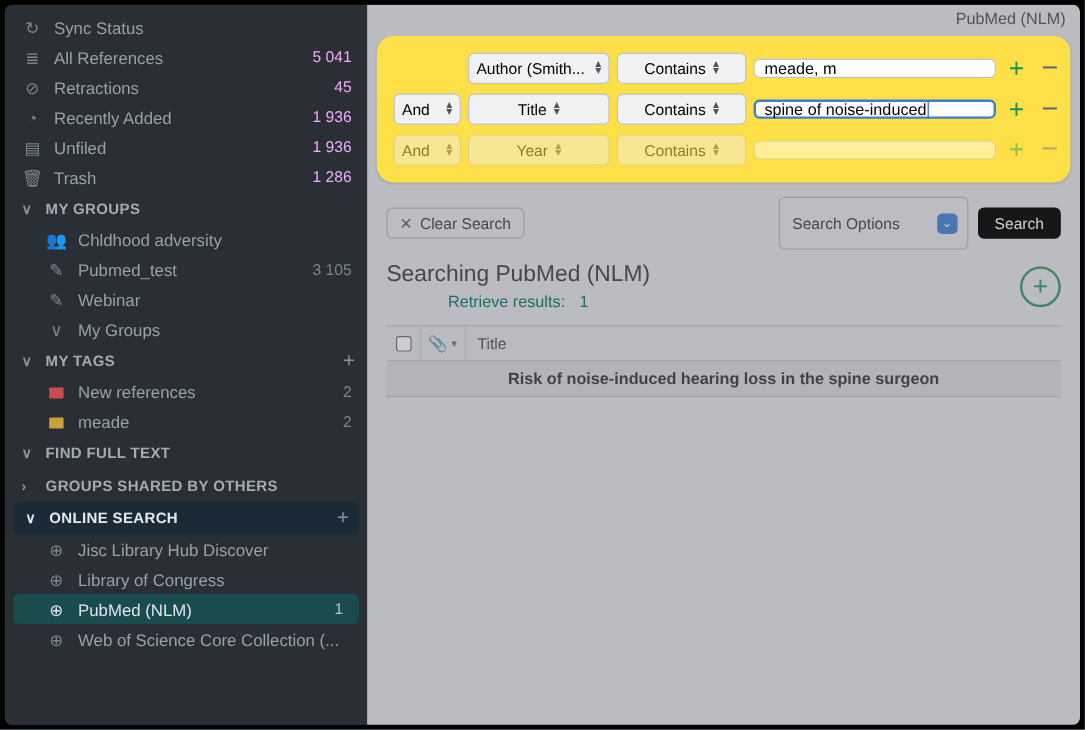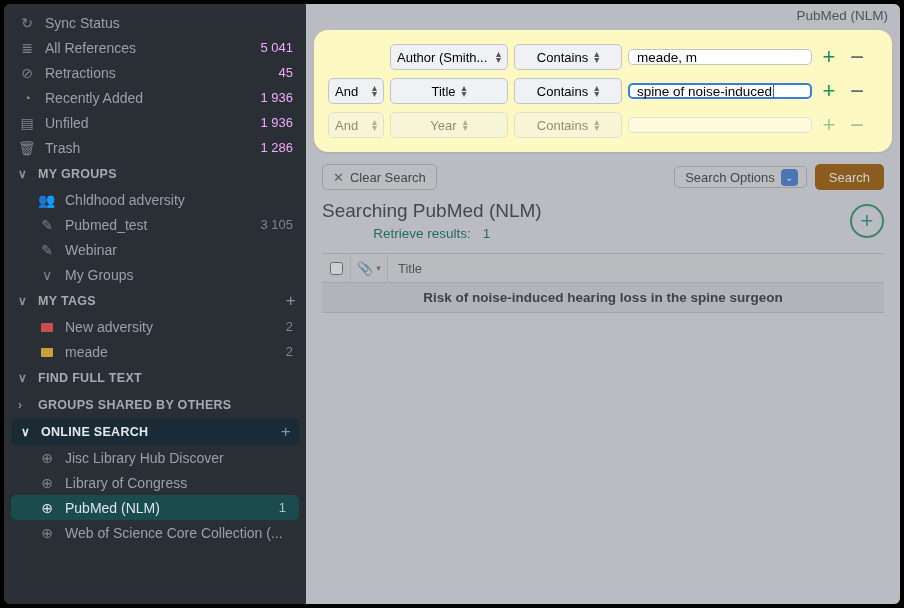--- a/index.html
+++ b/index.html
@@ -22,38 +22,38 @@
     .sb-sub.selected .icn { color: #dfe4ea; }
     .sb-sub.selected .cnt { color: #b3c0c2; }
     .sb-head.selected-head { background: #1a2b36; border-radius: 5px; margin: 0 7px; padding: 0 8px 0 10px; color: #e4e9ee; }
     .sb-head.selected-head .chev { color: #e4e9ee; }
     .tag-red { display:inline-block;width:12px;height:9px;background:#c94d4d;border-radius:1px;margin:0 3px;}
     .tag-yel { display:inline-block;width:12px;height:9px;background:#c9a03a;border-radius:1px;margin:0 3px;}
 
     .main { flex: 1; background: #e5e7ea; display: flex; flex-direction: column; position: relative; }
     .dim-overlay { position: absolute; inset: 0; background: rgba(80,80,85,0.28); z-index: 5; pointer-events: none; }
     .topbar { height: 22px; display: flex; align-items: center; justify-content: flex-end; padding: 0 12px; color: #555; font-size: 13.5px; }
-    .search-panel { margin: 4px 8px 0 8px; background: #fef9c3; border-radius: 14px; padding: 10px 24px 10px 14px; position: relative; z-index: 10; box-shadow: 0 1px 2px rgba(0,0,0,0.1); }
+    .search-panel { margin: 4px 8px 0 8px; background: #fde047; border-radius: 14px; padding: 10px 6px 10px 14px; position: relative; z-index: 10; box-shadow: 0 1px 2px rgba(0,0,0,0.1); }
     .srow { display: flex; align-items: center; gap: 6px; height: 34px; }
     .sel { height: 26px; border: 1px solid #c0c3c8; border-radius: 5px; background: #f0f1f3; font-size: 13px; padding: 0 6px; display: flex; align-items: center; justify-content: space-between; position: relative; }
     .sel .up-down { font-size: 10px; line-height: 6px; color: #555; margin-left: 6px; display: flex; flex-direction: column; }
     .txt { height: 16px; border: 1px solid #c0c3c8; border-radius: 5px; background: #fff; font-size: 13.5px; padding: 0 8px; display: flex; align-items: center; flex: 1; min-width: 0; }
     .txt.focus { border: 2px solid #3b7ed6; padding: 0 7px; }
     .txt .cursor { display:inline-block;width:1px;height:15px;background:#2d6bc4;margin-left:1px;vertical-align:middle;}
     .addrow { width: 22px; text-align: center; color: #1b8f5a; font-size: 22px; font-weight: 400; line-height: 22px; cursor: pointer; }
     .remrow { width: 22px; text-align: center; color: #5e6a70; font-size: 24px; font-weight: 400; line-height: 20px; cursor: pointer; }
     .srow.dimmed { opacity: 0.45; }
     .below-panel { padding: 6px 16px; position: relative; z-index: 3; }
     .actions { display: flex; align-items: center; justify-content: space-between; margin: 6px 0 10px 0; }
     .clear-btn { height: 26px; border: 1px solid #b8bcc2; border-radius: 5px; background: #e6e8eb; font-size: 13px; padding: 0 10px; display: flex; align-items: center; color: #444; }
     .clear-btn .x { margin-right: 6px; font-size: 13px; color: #666; }
     .right-actions { display: flex; align-items: center; gap: 8px; }
-    .opt-btn { height: 22px; border: 1px solid #b8bcc2; border-radius: 5px; background: #e6e8eb; font-size: 13px; padding: 0 8px 0 10px; display: flex; align-items: center; color: #444; }
+    .opt-btn { height: 44px; border: 1px solid #b8bcc2; border-radius: 5px; background: #e6e8eb; font-size: 13px; padding: 0 8px 0 10px; display: flex; align-items: center; color: #444; gap: 25px; }
     .opt-chip { width: 17px; height: 17px; border-radius: 4px; background: #4a86d9; display: inline-flex; align-items: center; justify-content: center; margin-left: 6px; color:#fff; font-size:10px;}
-    .search-btn { height: 26px; border: none; border-radius: 5px; background: #a16207; font-size: 13px; padding: 0 14px; display: flex; align-items: center; color: #fff; }
+    .search-btn { height: 26px; border: none; border-radius: 5px; background: #000000; font-size: 13px; padding: 0 14px; display: flex; align-items: center; color: #fff; }
     .heading-row { display: flex; align-items: center; justify-content: space-between; margin-top: 4px; text-align: center; }
     .heading { font-size: 19px; color: #424548; font-weight: 500; }
     .big-add { width: 34px; height: 34px; border: 2px solid #3a9a6e; border-radius: 50%; display: flex; align-items: center; justify-content: center; color: #3a9a6e; font-size: 22px; }
     .retrieve { color: #0f766e; font-size: 13.5px; margin-top: 4px; }
     .retrieve .n { margin-left: 12px; }
     .tbl-head { margin-top: 12px; height: 30px; border-top: 1px solid #c4c7cc; border-bottom: 1px solid #c4c7cc; background: #e3e5e8; display: flex; align-items: center; font-size: 13px; color: #555; }
     .tbl-head .cbx { width: 28px; display:flex;justify-content:center; }
     .tbl-head .cbx input { width:13px;height:13px; }
     .tbl-head .att { width: 38px; display:flex;align-items:center;justify-content:center;gap:3px; border-left:1px solid #cfd2d6;border-right:1px solid #cfd2d6; height:100%; }
     .tbl-head .title-col { padding-left: 10px; }
@@ -119,21 +119,21 @@
         <span class="lbl">My Groups</span>
       </div>
 
     <div class="sb-head">
         <span class="chev">∨</span>
         <span class="lbl">MY TAGS</span>
         <span class="plus">+</span>
       </div>
     <div class="sb-sub">
         <span class="icn"><span class="tag-red"></span></span>
-        <span class="lbl">New adversity</span>
+        <span class="lbl">New references</span>
         <span class="cnt">2</span>
       </div>
     <div class="sb-sub">
         <span class="icn"><span class="tag-yel"></span></span>
         <span class="lbl">meade</span>
         <span class="cnt">2</span>
       </div>
 
     <div class="sb-head">
         <span class="chev">∨</span>

